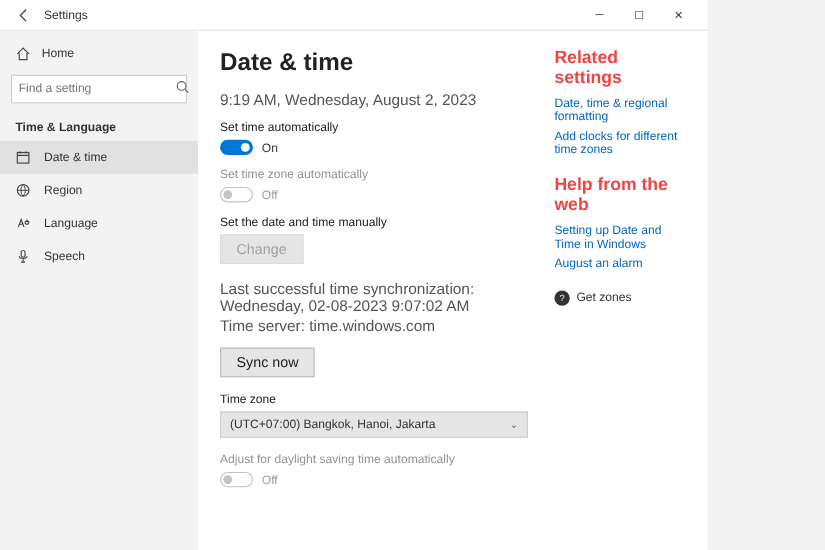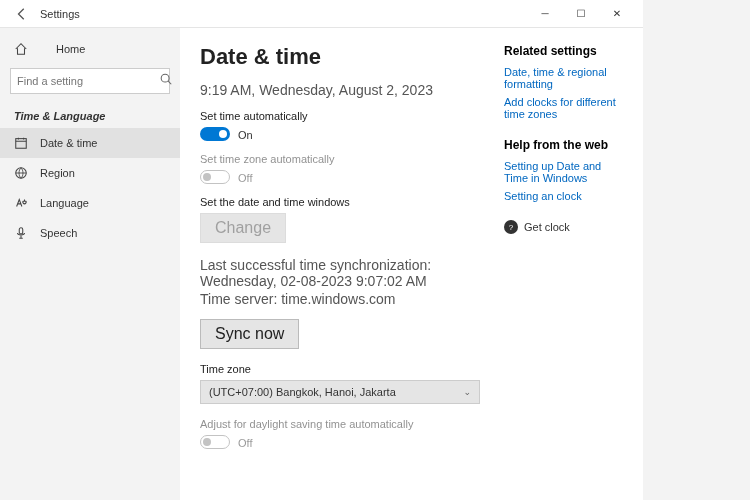--- a/index.html
+++ b/index.html
@@ -5,51 +5,51 @@
     * { box-sizing: border-box; margin: 0; padding: 0; font-family: "Segoe UI", -apple-system, sans-serif; }
     body { background: #f3f3f3; width: 750px; height: 500px; overflow: hidden; }
     .window { width: 643px; height: 500px; background: #fff; display: flex; flex-direction: column; }
     .titlebar { height: 28px; display: flex; align-items: center; padding: 0 8px; background: #fff; border-bottom: 1px solid #e5e5e5; }
     .titlebar .back { width: 28px; height: 28px; display: flex; align-items: center; justify-content: center; color: #555; cursor: pointer; }
     .titlebar .title { font-size: 11px; color: #333; margin-left: 4px; }
     .titlebar .spacer { flex: 1; }
     .titlebar .wbtn { width: 36px; height: 28px; display: flex; align-items: center; justify-content: center; font-size: 10px; color: #333; cursor: pointer; }
     .content { flex: 1; display: flex; overflow: hidden; }
     .sidebar { width: 180px; background: #f3f3f3; padding: 8px 0; display: flex; flex-direction: column; }
-    .sidebar .home { display: flex; align-items: center; padding: 6px 14px; font-size: 11px; color: #333; cursor: pointer; gap: 28px; }
+    .sidebar .home { display: flex; align-items: center; padding: 6px 14px; font-size: 11px; color: #333; cursor: pointer; gap: 10px; }
     .sidebar .home .icon { width: 14px; height: 14px; display: flex; align-items: center; justify-content: center; }
     .sidebar .search-box { margin: 6px 10px; height: 26px; background: #fff; border: 1px solid #ccc; display: flex; align-items: center; padding: 0 6px; position: relative; }
     .sidebar .search-box input { border: none; outline: none; font-size: 11px; flex: 1; background: transparent; }
     .sidebar .search-box .sicon { width: 14px; color: #666; }
-    .sidebar .section-title { font-size: 11px; color: #333; padding: 10px 14px 6px; font-weight: 600; font-style: italic; }
+    .sidebar .section-title { font-size: 11px; color: #333; padding: 10px 14px 6px; font-weight: 600; }
     .sidebar .navitem { display: flex; align-items: center; padding: 8px 14px; font-size: 11px; color: #333; cursor: pointer; gap: 12px; }
     .sidebar .navitem.active { background: #e1e1e1; }
     .sidebar .navitem .icon { width: 14px; height: 14px; display: flex; align-items: center; justify-content: center; color: #444; }
     .main { flex: 1; display: flex; overflow-y: auto; padding: 16px 20px; gap: 24px; }
     .main-col { flex: 1; max-width: 380px; }
     .side-col { width: 190px; }
     h1 { font-size: 22px; font-weight: 600; color: #222; margin-bottom: 12px; }
     h2 { font-size: 13px; font-weight: 600; color: #222; margin-bottom: 6px; }
     .subtext { font-size: 14px; color: #555; margin-bottom: 12px; }
     .setting-label { font-size: 11px; color: #222; margin-bottom: 5px; }
     .toggle-block { margin-bottom: 12px; }
     .toggle { display: flex; align-items: flex-end; gap: 8px; }
     .toggle-switch { width: 30px; height: 14px; border-radius: 7px; position: relative; cursor: pointer; }
     .toggle-switch.on { background: #0078d4; }
     .toggle-switch.off { background: #fff; border: 1px solid #888; }
     .toggle-switch .knob { width: 8px; height: 8px; border-radius: 50%; background: #fff; position: absolute; top: 3px; }
     .toggle-switch.on .knob { right: 3px; background: #fff; }
     .toggle-switch.off .knob { left: 2px; top: 2px; background: #888; }
     .toggle-state { font-size: 11px; color: #333; }
     .disabled { opacity: 0.5; }
-    .btn { display: inline-block; background: #ccc; color: #444; font-size: 16px; padding: 5px 14px; border: 1px solid #bbb; cursor: pointer; }
+    .btn { display: inline-block; background: #ccc; color: #444; font-size: 13px; padding: 5px 14px; border: 1px solid #bbb; cursor: pointer; }
     .section-block { margin-bottom: 14px; }
     .dropdown { background: #e5e5e5; border: 1px solid #ccc; padding: 5px 8px; font-size: 11px; color: #333; width: 280px; display: flex; justify-content: space-between; align-items: center; cursor: pointer; }
     .dropdown .chev { font-size: 9px; color: #666; }
-    .side-heading { font-size: 12px; font-weight: 600; color: #000000; margin-bottom: 8px; }
+    .side-heading { font-size: 16px; font-weight: 600; color: #ef4444; margin-bottom: 8px; }
     .link { font-size: 11px; color: #0067c0; cursor: pointer; margin-bottom: 6px; display: block; }
     .side-block { margin-bottom: 18px; }
     .help-item { display: flex; align-items: center; gap: 6px; font-size: 11px; color: #333; cursor: pointer; }
     .help-item .hicon { width: 14px; height: 14px; border-radius: 50%; background: #333; color: #fff; display: flex; align-items: center; justify-content: center; font-size: 8px; }
     svg { width: 14px; height: 14px; }
   </style>
 </head>
 <body>
 
 <div class="window">
@@ -146,21 +146,21 @@
           <div class="setting-label">Set time zone automatically</div>
           <div class="toggle">
             <div class="toggle-switch off">
                 <div class="knob"></div>
               </div>
             <span class="toggle-state">Off</span>
           </div>
         </div>
 
         <div class="section-block">
-          <div class="setting-label">Set the date and time windows</div>
+          <div class="setting-label">Set the date and time manually</div>
           <div class="btn disabled">Change</div>
         </div>
 
         <div class="section-block">
           <div class="subtext" style="margin-bottom:2px">Last successful time synchronization: Wednesday, 02-08-2023 9:07:02 AM</div>
           <div class="subtext">Time server: time.windows.com</div>
           <div class="btn" style="background:#e5e5e5;color:#222">Sync now</div>
         </div>
 
         <div class="section-block">
@@ -184,24 +184,24 @@
 
       <div class="side-col">
         <div class="side-block">
           <div class="side-heading">Related settings</div>
           <a class="link">Date, time &amp; regional formatting</a>
           <a class="link">Add clocks for different time zones</a>
         </div>
         <div class="side-block">
           <div class="side-heading">Help from the web</div>
           <a class="link">Setting up Date and Time in Windows</a>
-          <a class="link">Setting an clock</a>
+          <a class="link">August an alarm</a>
         </div>
         <div class="side-block">
           <div class="help-item">
             <span class="hicon">?</span>
-            <span>Get clock</span>
+            <span>Get zones</span>
           </div>
         </div>
       </div>
     </div>
   </div>
 </div>
 
 </body></html>

